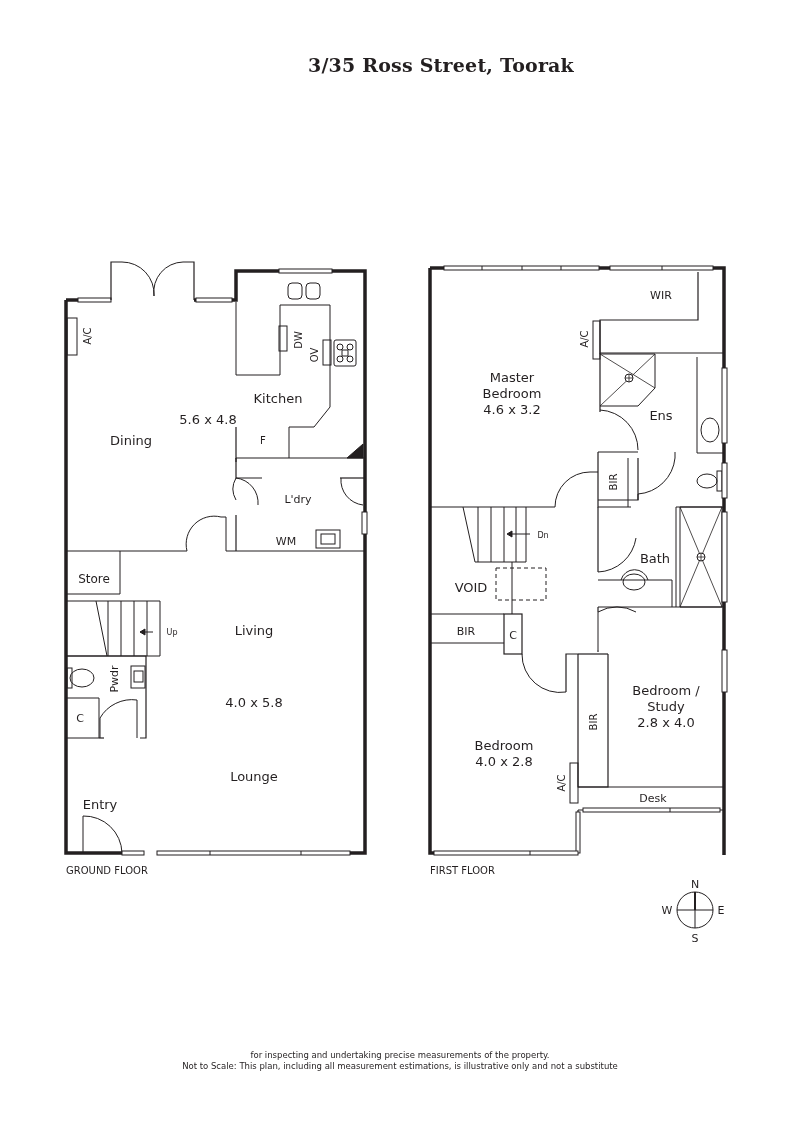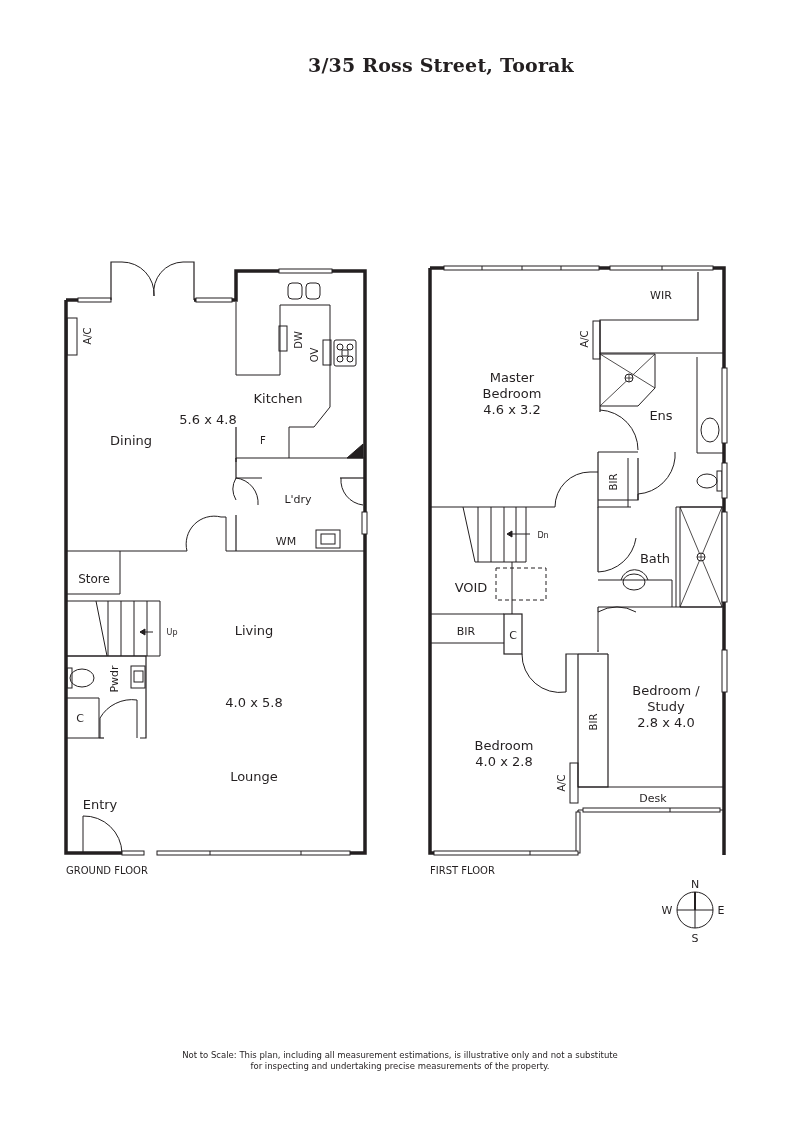--- a/index.html
+++ b/index.html
@@ -257,15 +257,15 @@
     <line x1="695" y1="910" x2="695" y2="928" stroke="#231f20" stroke-width="1"></line>
     <line x1="677" y1="910" x2="713" y2="910" stroke="#231f20" stroke-width="1"></line>
     <text class="lbl" x="695" y="888" font-size="11" text-anchor="middle">N</text>
     <text class="lbl" x="721" y="914" font-size="11" text-anchor="middle">E</text>
     <text class="lbl" x="695" y="942" font-size="11" text-anchor="middle">S</text>
     <text class="lbl" x="667" y="914" font-size="11" text-anchor="middle">W</text>
   </g>
 </svg>
 
 <div class="disclaimer">
+  <div>for inspecting and undertaking precise measurements of the property.</div>
   <div>Not to Scale: This plan, including all measurement estimations, is illustrative only and not a substitute</div>
-  <div>for inspecting and undertaking precise measurements of the property.</div>
 </div>
 
 </body></html>

